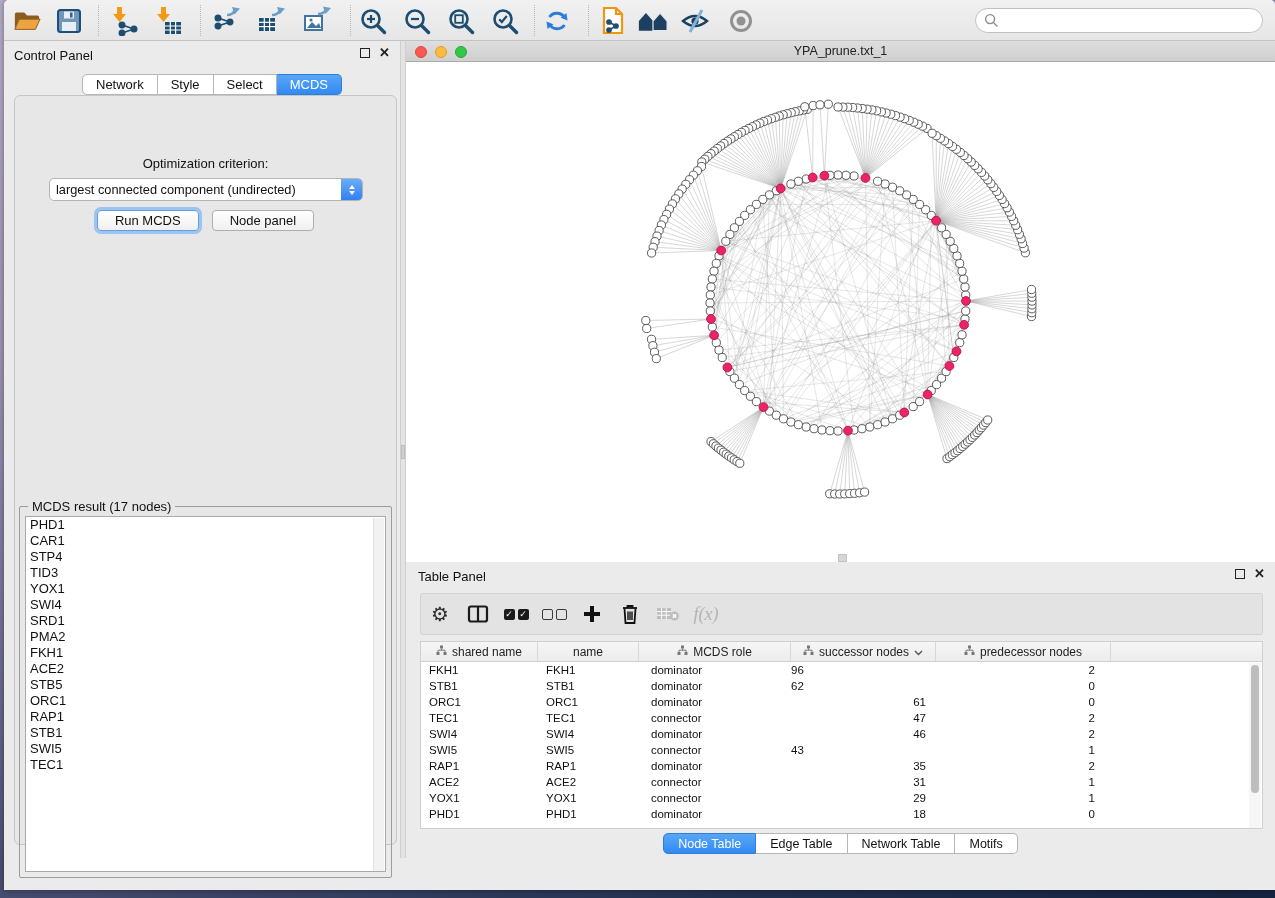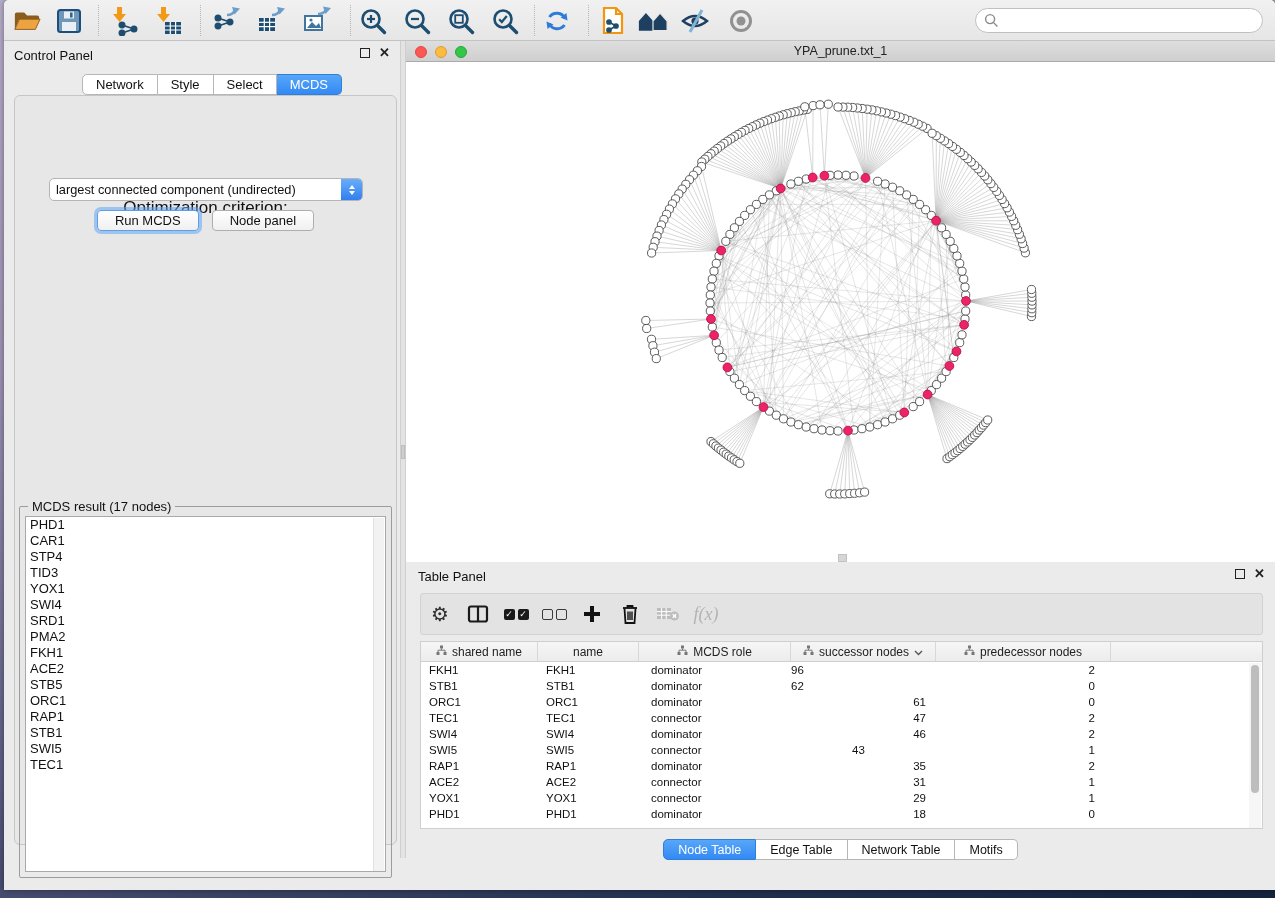--- a/index.html
+++ b/index.html
@@ -36,21 +36,21 @@
   .cp-tabs { position:absolute; left:78px; top:33px; height:21px; display:flex; z-index:3; }
   .cp-tab { height:21px; padding:0 13px; background:#fff; border:1px solid #b6b6b6;
     border-left:none; font-size:13px; color:#111; display:flex; align-items:center; }
   .cp-tab:first-child { border-left:1px solid #b6b6b6; border-radius:5px 0 0 5px; }
   .cp-tab:last-child { border-radius:0 5px 5px 0; }
   .cp-tab.active { background:linear-gradient(#58a6f8,#338af5); color:#fff; border-color:#2f7fd6; }
 
   .cp-inner { position:absolute; left:10px; top:54px; width:383px; height:750px;
     background:#e7e7e7; border:1px solid #c6c6c6; border-radius:6px; }
   .opt-label { position:absolute; left:0; top:60px; width:100%; text-align:center;
-    font-size:17px; color:#111;margin-top:42px; }
+    font-size:13px; color:#111; }
   .opt-select { position:absolute; left:34px; top:82px; width:314px; height:23px;
     background:#fff; border:1px solid #b5b5b5; border-radius:5px;
     display:flex; align-items:center; overflow:hidden; }
   .opt-select .val { flex:1; font-size:12.8px; color:#111; padding-left:6px; white-space:nowrap; }
   .opt-select .cap { width:21px; height:23px; background:linear-gradient(#6cb0fa,#2f7df0);
     border-radius:0 4px 4px 0; display:flex; flex-direction:column; align-items:center;
     justify-content:center; gap:2px; }
   .tri-up { width:0; height:0; border-left:3.5px solid transparent; border-right:3.5px solid transparent;
     border-bottom:4.5px solid #fff; }
   .tri-dn { width:0; height:0; border-left:3.5px solid transparent; border-right:3.5px solid transparent;
@@ -112,21 +112,21 @@
   .nt-header { display:flex; height:20px; background:linear-gradient(#f6f6f6,#ececec);
     border-bottom:1px solid #cfcfcf; }
   .nt-hcell { display:flex; align-items:center; justify-content:center; gap:5px;
     font-size:12px; color:#222; border-right:1px solid #d8d8d8; height:100%; }
   .nt-row { display:flex; height:16px; }
   .nt-cell { font-size:11.5px; color:#111; line-height:16px; white-space:nowrap; overflow:hidden; }
   .nt-scroll { position:absolute; right:1px; top:21px; width:12px; height:165px; background:#f6f6f6; }
   .nt-thumb { position:absolute; left:2px; top:2px; width:8px; height:128px;
     background:#bdbdbd; border-radius:4px; }
 
-  .tp-tabs { position:absolute; left:0; top:277px; width:100%; display:flex; justify-content:center;align-items:center; }
+  .tp-tabs { position:absolute; left:0; top:271px; width:100%; display:flex; justify-content:center;align-items:center; }
   .tp-tab { height:21px; padding:0 14px; background:#fff; border:1px solid #b6b6b6;
     border-left:none; font-size:12.5px; color:#111; display:flex; align-items:center; }
   .tp-tab:first-child { border-left:1px solid #b6b6b6; border-radius:5px 0 0 5px; }
   .tp-tab:last-child { border-radius:0 5px 5px 0; }
   .tp-tab.active { background:linear-gradient(#58a6f8,#338af5); color:#fff; border-color:#2f7fd6; }
 
   
   .status-bar { position:absolute; left:0; top:858px; width:1271px; height:32px;
     background:#e9e9e9; border-top:1px solid #c6c6c6;margin-top:36px; }
   .sb-list-btn { position:absolute; left:9px; top:5px; width:28px; height:22px;
@@ -1129,21 +1129,21 @@
             <div class="nt-cell" style="width: 117px; text-align: left; padding-left: 8px;">SWI4</div>
             <div class="nt-cell" style="width: 101px; text-align: left; padding-left: 8px;">SWI4</div>
             <div class="nt-cell" style="width: 152px; text-align: left; padding-left: 12px;">dominator</div>
             <div class="nt-cell" style="width: 145px; text-align: right; padding-right: 10px;">46</div>
             <div class="nt-cell" style="width: 175px; text-align: right; padding-right: 16px;">2</div>
           </div>
           <div class="nt-row">
             <div class="nt-cell" style="width: 117px; text-align: left; padding-left: 8px;">SWI5</div>
             <div class="nt-cell" style="width: 101px; text-align: left; padding-left: 8px;">SWI5</div>
             <div class="nt-cell" style="width: 152px; text-align: left; padding-left: 12px;">connector</div>
-            <div class="nt-cell" style="width: 145px; text-align: center; padding-right: 10px;">43</div>
+            <div class="nt-cell" style="width: 145px; text-align: left; padding-right: 10px;">43</div>
             <div class="nt-cell" style="width: 175px; text-align: right; padding-right: 16px;">1</div>
           </div>
           <div class="nt-row">
             <div class="nt-cell" style="width: 117px; text-align: left; padding-left: 8px;">RAP1</div>
             <div class="nt-cell" style="width: 101px; text-align: left; padding-left: 8px;">RAP1</div>
             <div class="nt-cell" style="width: 152px; text-align: left; padding-left: 12px;">dominator</div>
             <div class="nt-cell" style="width: 145px; text-align: right; padding-right: 10px;">35</div>
             <div class="nt-cell" style="width: 175px; text-align: right; padding-right: 16px;">2</div>
           </div>
           <div class="nt-row">

